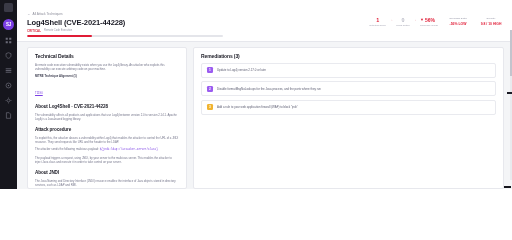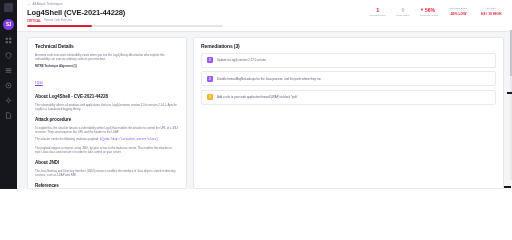--- a/index.html
+++ b/index.html
@@ -58,21 +58,21 @@
     height: 189px;
     display: flex; flex-direction: column;
     min-width: 0;
     background: #f4f5f7;
   }
 
   
   .header {
     background: #ffffff;
     border-bottom: 1px solid #e6e7ec;
-    padding: 2px 8px 4px 10px;
+    padding: 12px 8px 4px 10px;
     display: flex;
     align-items: flex-start;
     justify-content: space-between;
     flex: 0 0 auto;
   }
   .header-left { min-width: 0; }
   .breadcrumb {
     display: flex; align-items: center; gap: 2px;
     color: #8b8c99;
     font-size: 3.2px;

